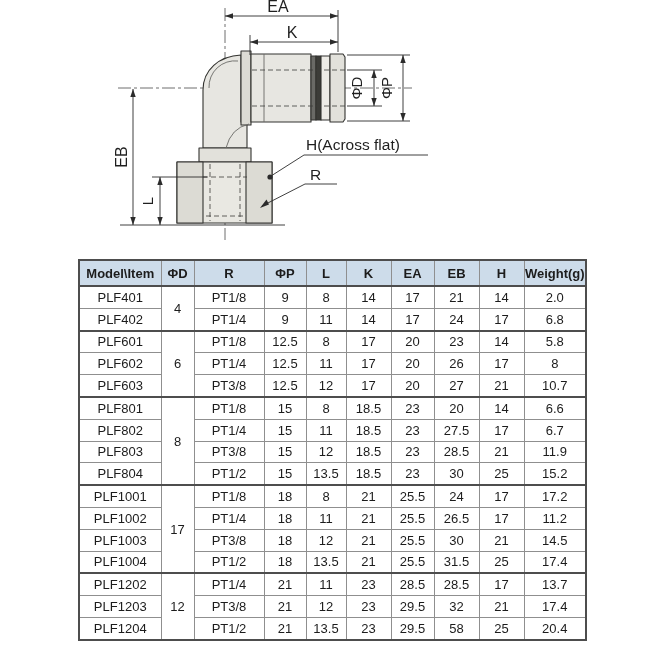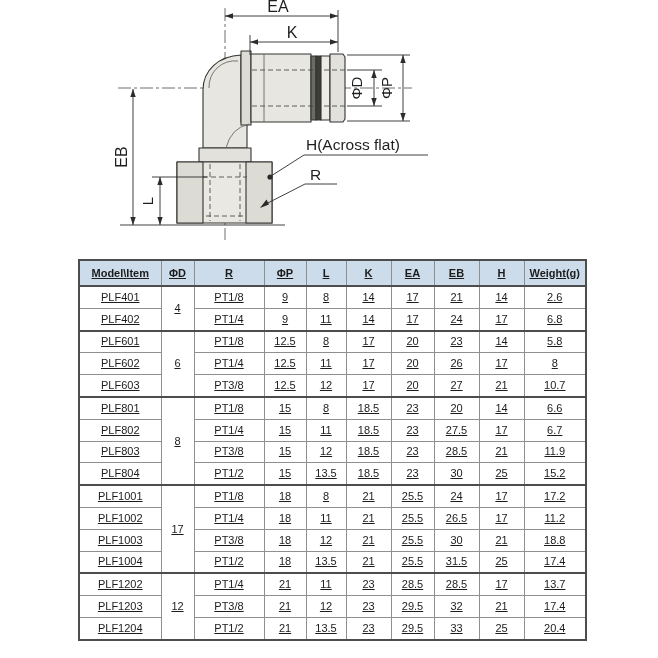--- a/index.html
+++ b/index.html
@@ -10,23 +10,22 @@
   }
 
   
   .drawing { position:absolute; left:0; top:0; }
   .drawing text { font-family:"Liberation Sans", sans-serif; fill:#1f1f1f; }
 
   
   .spec-table-wrap { position:absolute; left:78px; top:259px; }
   table.spec {
     border-collapse:collapse; table-layout:fixed; width:507px;
-    font-size:11px; line-height:1;
+    font-size:13px; line-height:1;
     border:2px solid var(--border-dark,#4d4d4d);
-    text-decoration:underline;
   }
   table.spec th, table.spec td {
     border:1px solid var(--border-light,#8f8f8f);
     text-align:center; vertical-align:middle; padding:0;
     overflow:hidden; white-space:nowrap;
   }
   table.spec th {
     height:24px; background:var(--header-bg,#cddcea); font-weight:bold;
     border-bottom:2px solid var(--border-dark,#4d4d4d);
   }
@@ -169,21 +168,21 @@
           <tr>
             <td>PLF401</td>
             <td rowspan="2">4</td>
             <td>PT1/8</td>
             <td>9</td>
             <td>8</td>
             <td>14</td>
             <td>17</td>
             <td>21</td>
             <td>14</td>
-            <td>2.6</td>
+            <td>2.0</td>
           </tr>
           <tr>
             <td>PLF402</td>
             <td>PT1/4</td>
             <td>9</td>
             <td>11</td>
             <td>14</td>
             <td>17</td>
             <td>24</td>
             <td>17</td>
@@ -293,21 +292,21 @@
           </tr>
           <tr>
             <td>PLF1003</td>
             <td>PT3/8</td>
             <td>18</td>
             <td>12</td>
             <td>21</td>
             <td>25.5</td>
             <td>30</td>
             <td>21</td>
-            <td>18.8</td>
+            <td>14.5</td>
           </tr>
           <tr>
             <td>PLF1004</td>
             <td>PT1/2</td>
             <td>18</td>
             <td>13.5</td>
             <td>21</td>
             <td>25.5</td>
             <td>31.5</td>
             <td>25</td>
@@ -336,21 +335,21 @@
             <td>21</td>
             <td>17.4</td>
           </tr>
           <tr>
             <td>PLF1204</td>
             <td>PT1/2</td>
             <td>21</td>
             <td>13.5</td>
             <td>23</td>
             <td>29.5</td>
-            <td>33</td>
+            <td>58</td>
             <td>25</td>
             <td>20.4</td>
           </tr>
         </tbody>
     </table>
   </div>
 
 </div>
 
 </body></html>

